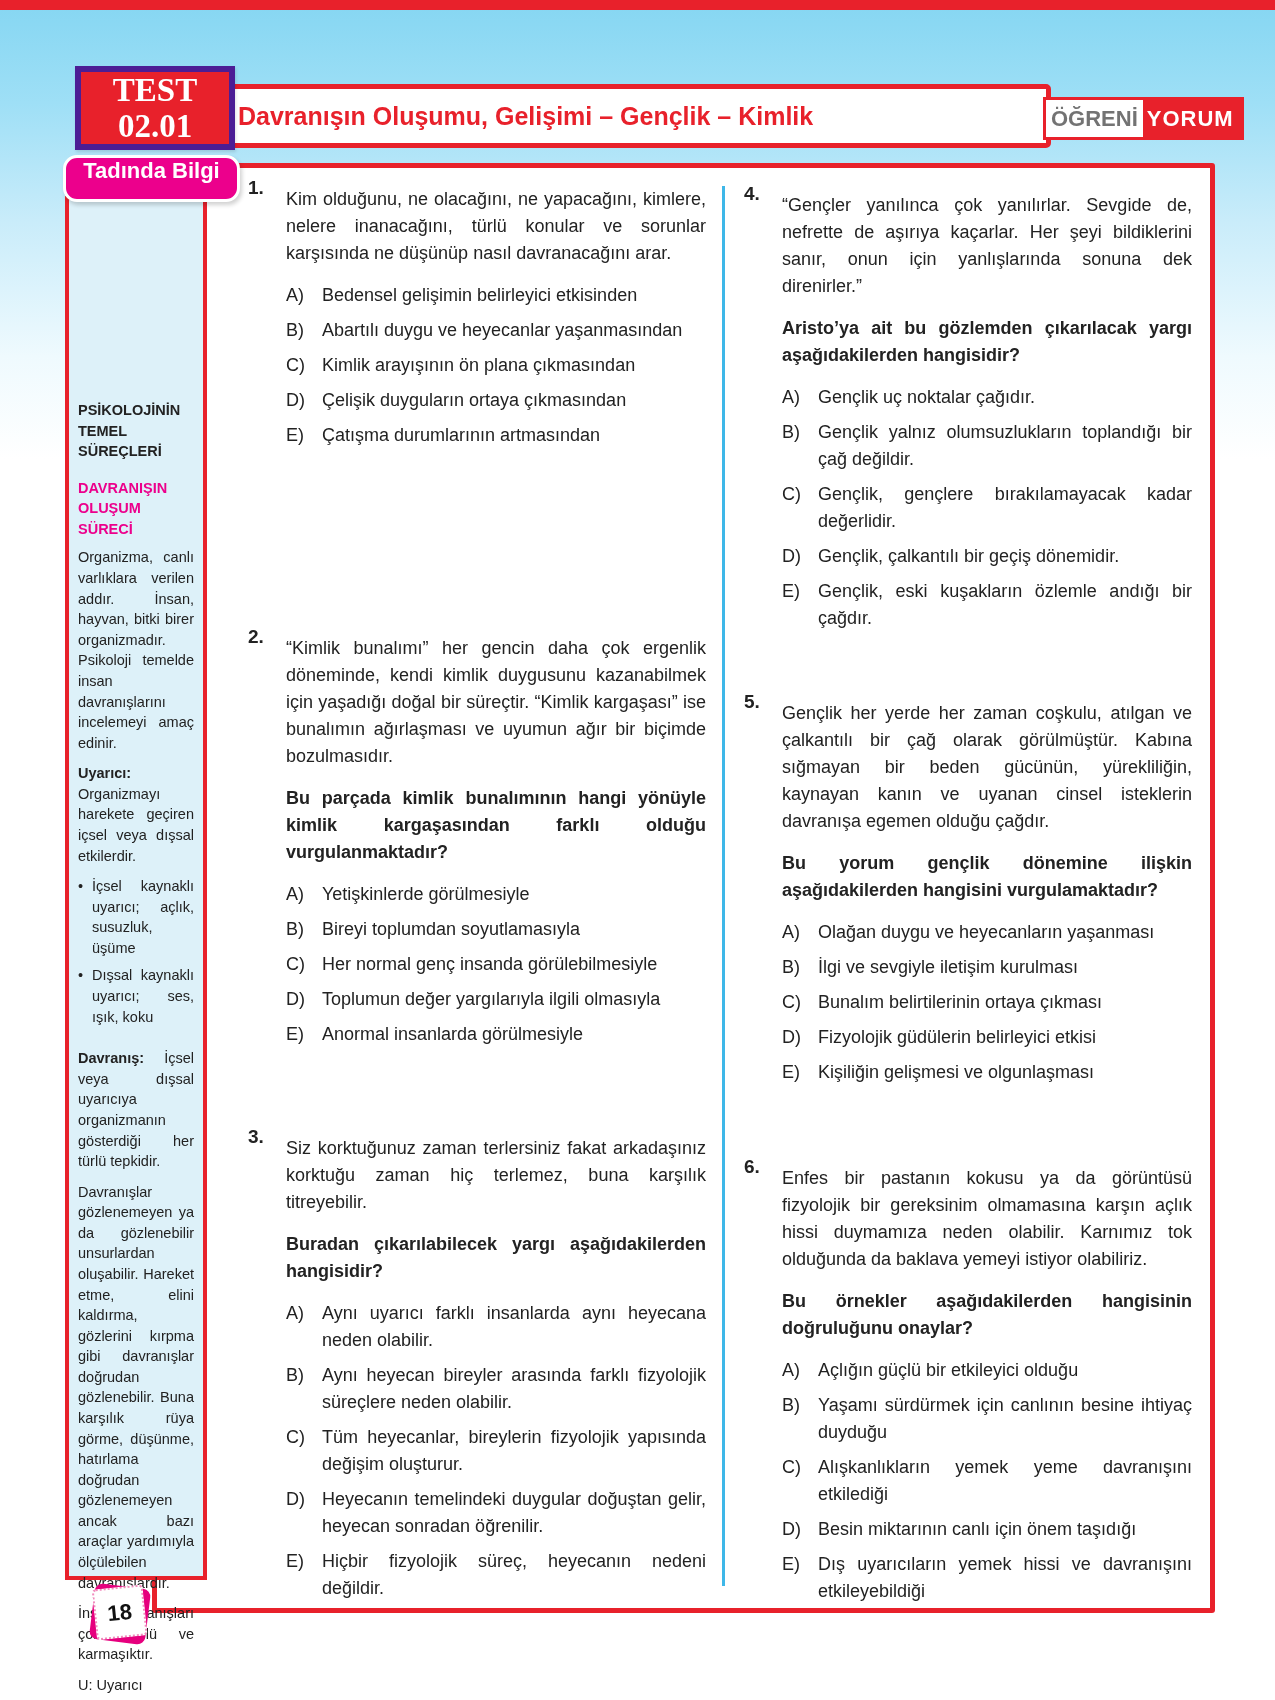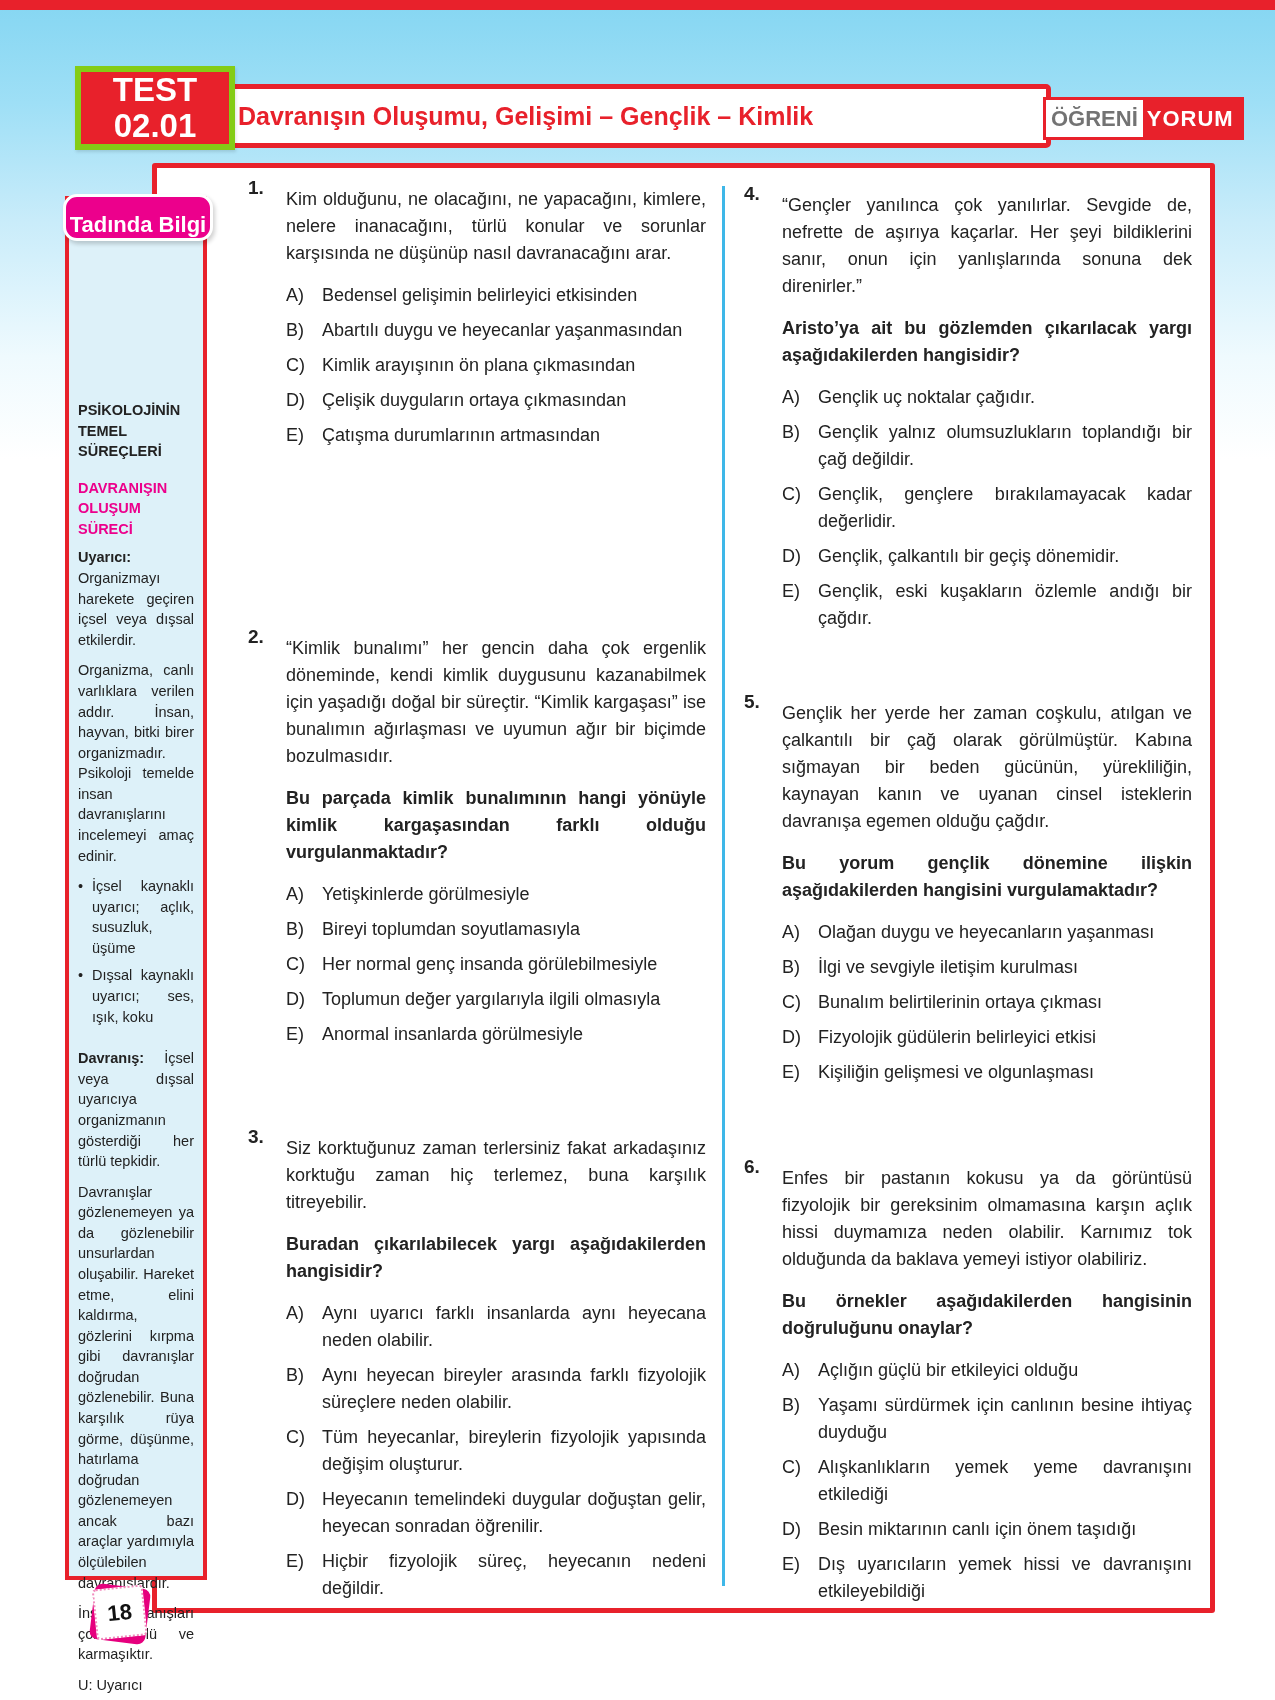--- a/index.html
+++ b/index.html
@@ -6,23 +6,23 @@
   body{
     width:1275px;height:1700px;position:relative;overflow:hidden;
     font-family:"Liberation Sans",sans-serif;color:#222;
     background:linear-gradient(180deg,#85D6F2 0%,#9EDFF6 6%,#C9ECFA 13%,#EFFAFE 21%,#FFFFFF 27%,#FFFFFF 100%);
   }
   .top-strip{position:absolute;left:0;top:0;width:100%;height:10px;background:#E8212B;}
 
   
   .test-box{
     position:absolute;left:75px;top:66px;width:160px;height:84px;box-sizing:border-box;
-    background:#E8212B;border:6px solid #84cc16;color:#fff;font-weight:bold;
+    background:#E8212B;border:6px solid #4c1d95;color:#fff;font-weight:bold;
     display:flex;flex-direction:column;align-items:center;justify-content:center;
-    font-size:33px;line-height:1.1;z-index:6;box-shadow:1px 2px 3px rgba(0,0,0,.12);
+    font-size:33px;line-height:1.1;z-index:6;box-shadow:1px 2px 3px rgba(0,0,0,.12);font-family:Liberation Serif, serif;
   }
   .title-bar{
     position:absolute;left:229px;top:84px;width:822px;height:64px;box-sizing:border-box;
     background:#fff;border:5px solid #E8212B;border-radius:5px;
     display:flex;align-items:center;padding-left:4px;z-index:5;
   }
   .title-bar .ttl{color:#E8212B;font-size:25px;font-weight:bold;}
   .logo{
     position:absolute;left:1043px;top:97px;height:37px;background:#E8212B;
     display:flex;align-items:stretch;padding:3px 6px 3px 3px;z-index:6;
@@ -34,25 +34,24 @@
 
   
   .main-frame{
     position:absolute;left:152px;top:163px;width:1063px;height:1450px;box-sizing:border-box;
     background:#fff;border:5px solid #E8212B;border-radius:3px;z-index:1;
   }
   .column-divider{position:absolute;left:722px;top:186px;width:3px;height:1400px;background:#3EB7E8;z-index:2;}
 
   
   .info-badge{
-    position:absolute;left:63px;top:155px;width:150px;height:47px;box-sizing:border-box;
+    position:absolute;left:63px;top:155px;width:177px;height:47px;box-sizing:border-box;
     background:#EC008C;border:3px solid #fff;border-radius:14px;z-index:5;
-    display:flex;align-items:flex-end;justify-content:center;color:#fff;font-weight:bold;font-size:22px;
+    display:flex;align-items:flex-start;justify-content:center;color:#fff;font-weight:bold;font-size:22px;
     box-shadow:2px 3px 4px rgba(0,0,0,.18);
-    margin-top:39px;
   }
   .sidebar{
     position:absolute;left:65px;top:196px;width:142px;height:1384px;box-sizing:border-box;
     background:#DDF1F9;border:4px solid #E8212B;z-index:4;
     padding:10px 9px;font-size:14.5px;line-height:1.42;text-align:justify;
   }
   .sb-h1{font-weight:bold;margin-top:190px;margin-bottom:16px;}
   .sb-h2{font-weight:bold;color:#EC008C;margin-bottom:8px;}
   .sb-p{margin-bottom:10px;}
   .sb-bullet{display:flex;margin-bottom:7px;}
@@ -110,22 +109,22 @@
 
 <div class="main-frame"></div>
 <div class="column-divider"></div>
 
 <div class="info-badge">
   <span>Tadında Bilgi</span>
 </div>
 <div class="sidebar">
   <div class="sb-h1">PSİKOLOJİNİN TEMEL SÜREÇLERİ</div>
   <div class="sb-h2">DAVRANIŞIN OLUŞUM SÜRECİ</div>
+  <div class="sb-p">Organizma, canlı varlıklara verilen addır. İnsan, hayvan, bitki birer organizmadır. Psikoloji temelde insan davranışlarını incelemeyi amaç edinir.</div>
   <div class="sb-p"><b>Uyarıcı:</b><span> Organizmayı harekete geçiren içsel veya dışsal etkilerdir.</span></div>
-  <div class="sb-p">Organizma, canlı varlıklara verilen addır. İnsan, hayvan, bitki birer organizmadır. Psikoloji temelde insan davranışlarını incelemeyi amaç edinir.</div>
   <div class="sb-bullet">
     <span class="dot">•</span>
     <span class="bt">İçsel kaynaklı uyarıcı; açlık, susuzluk, üşüme</span>
   </div>
   <div class="sb-bullet">
     <span class="dot">•</span>
     <span class="bt">Dışsal kaynaklı uyarıcı; ses, ışık, koku</span>
   </div>
   <div class="sb-gap"></div>
   <div class="sb-p"><b>Davranış:</b><span> İçsel veya dışsal uyarıcıya organizmanın gösterdiği her türlü tepkidir.</span></div>

